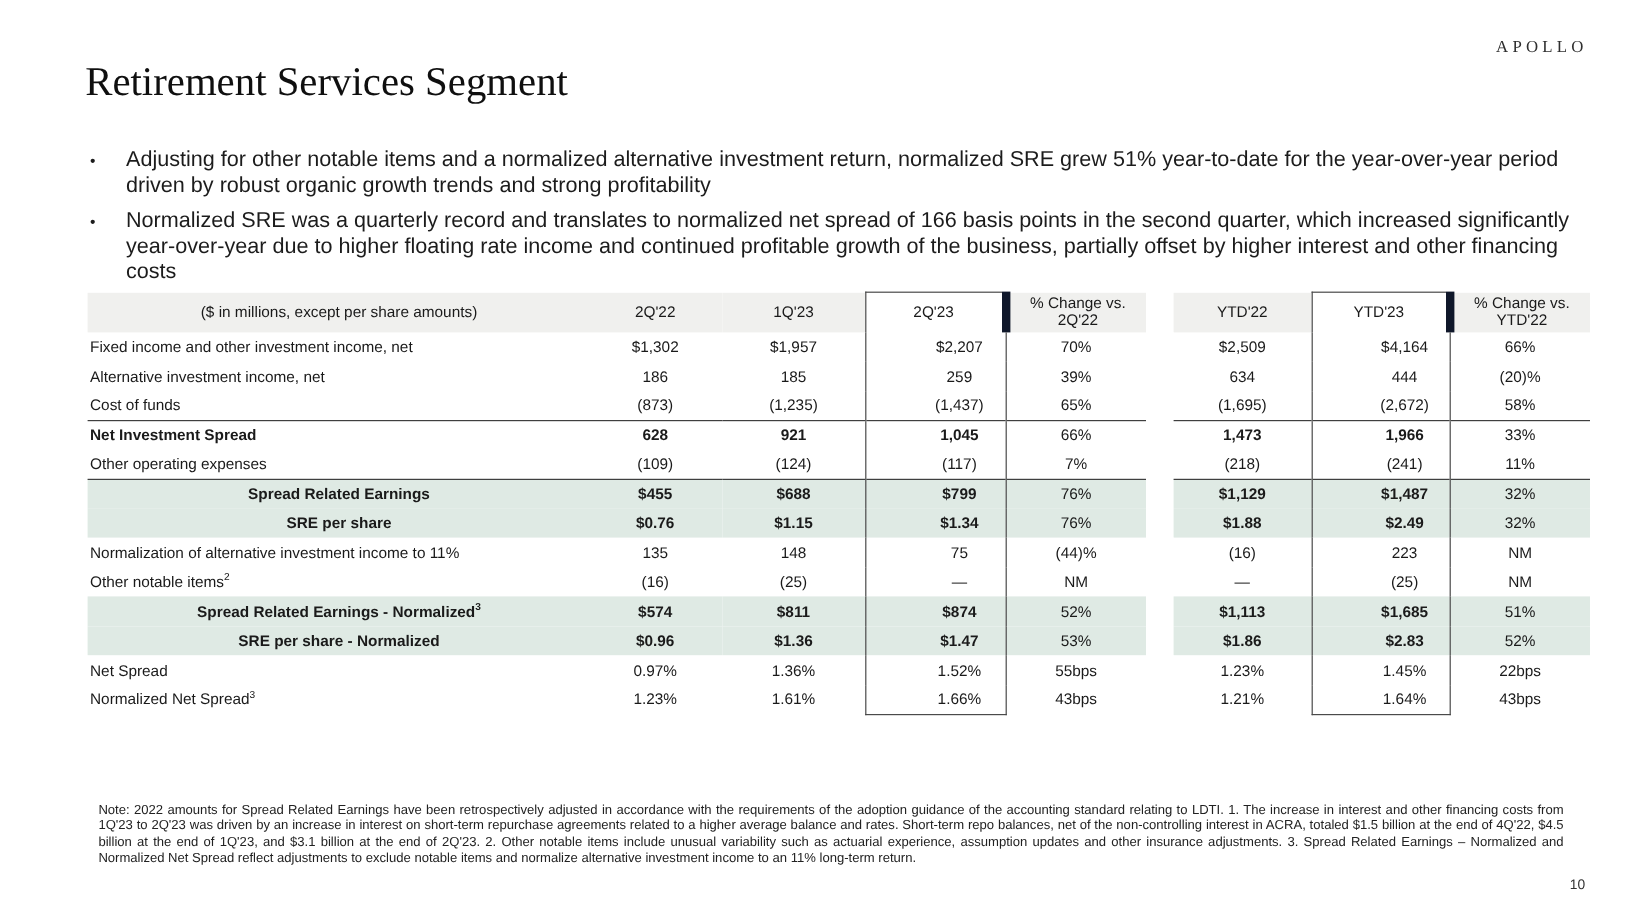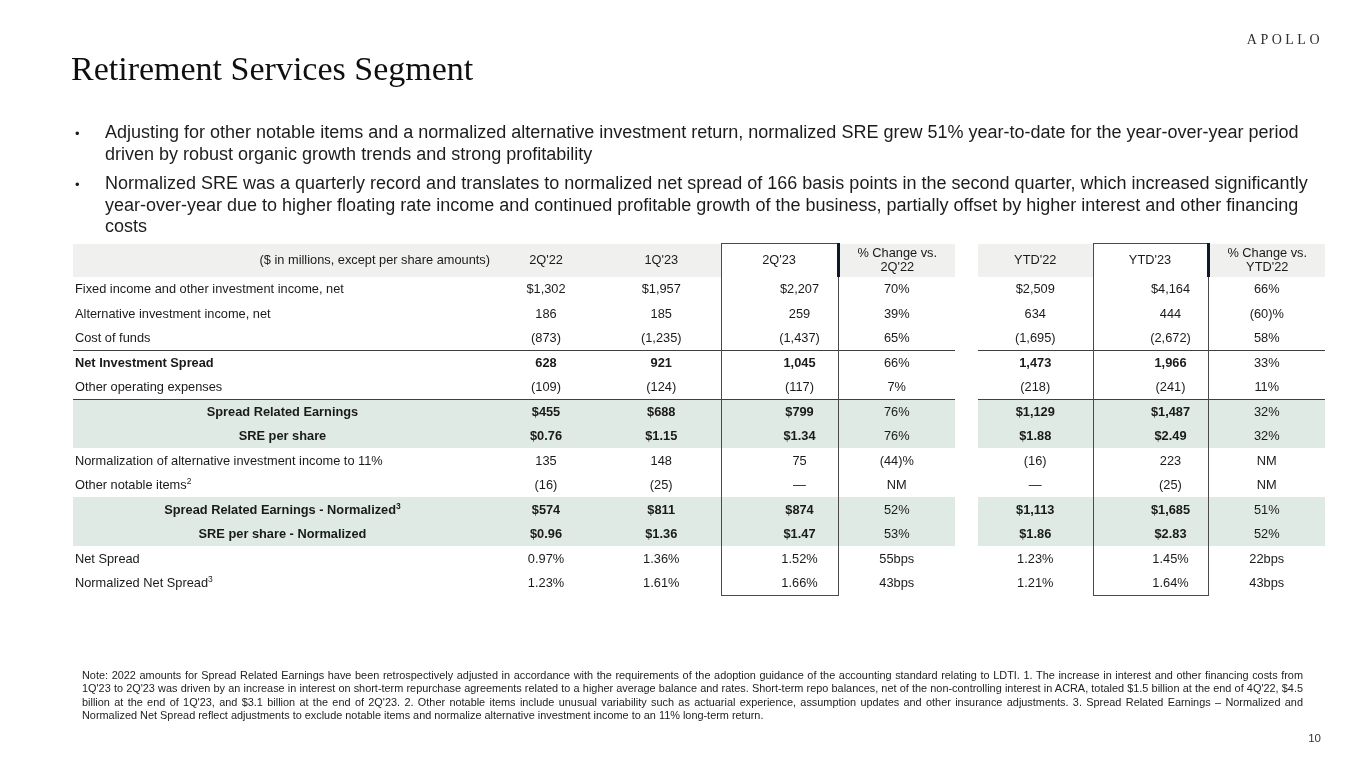--- a/index.html
+++ b/index.html
@@ -29,25 +29,25 @@
   .bullet-marker { width:30px; flex:none; }
   .bullet-marker::before { content:"\2022"; font-size:13px; }
 
   .table-wrap { position:absolute; left:73px; top:243px; }
   table { border-collapse:collapse; table-layout:fixed; width:1252px; font-size:12.8px; }
   th, td { padding:0; font-weight:normal; }
   thead th {
     height:33px; background:var(--header-bg,#f0f0ee);
     vertical-align:middle; text-align:center; line-height:14.5px;
   }
-  th.label-col { text-align:right; padding-left:2px; }
+  th.label-col { text-align:center; padding-left:2px; }
   th.gap-cell, td.gap-cell { background:#ffffff; }
   th.boxed {
     background:#ffffff;
-    border-left:1px solid #4a4a4a; border-right:3px solid #0f172a; border-top:1px solid #4a4a4a;
+    border-left:1px solid #4a4a4a; border-right:7px solid #0f172a; border-top:1px solid #4a4a4a;
   }
   tbody td { height:24.5px; text-align:center; vertical-align:middle; }
   tbody td.label-cell { text-align:left; padding-left:2px; }
   tbody td.v2, tbody td.v5 { border-left:1px solid #4a4a4a; border-right:1px solid #4a4a4a;padding-left:40px; }
   tbody tr:last-child td.v2, tbody tr:last-child td.v5 { border-bottom:1px solid #4a4a4a; }
   tr.topline td:not(.gap-cell) { border-top:1px solid #3f3f3f; }
   tr.subtotal td.label-cell, tr.subtotal td.v0, tr.subtotal td.v1,
   tr.subtotal td.v2, tr.subtotal td.v4, tr.subtotal td.v5 { font-weight:bold; }
   tr.label-bold td.label-cell { font-weight:normal; }
   tr.highlight td:not(.gap-cell) { background:var(--highlight,#dfeae4);text-align:center; }
@@ -119,21 +119,21 @@
           </tr>
           <tr class="">
             <td class="label-cell">Alternative investment income, net</td>
             <td class="v0">186</td>
             <td class="v1">185</td>
             <td class="v2">259</td>
             <td class="v3">39%</td>
             <td class="gap-cell"></td>
             <td class="v4">634</td>
             <td class="v5">444</td>
-            <td class="v6">(60)%</td>
+            <td class="v6">(20)%</td>
           </tr>
           <tr class="">
             <td class="label-cell">Cost of funds</td>
             <td class="v0">(873)</td>
             <td class="v1">(1,235)</td>
             <td class="v2">(1,437)</td>
             <td class="v3">65%</td>
             <td class="gap-cell"></td>
             <td class="v4">(1,695)</td>
             <td class="v5">(2,672)</td>

